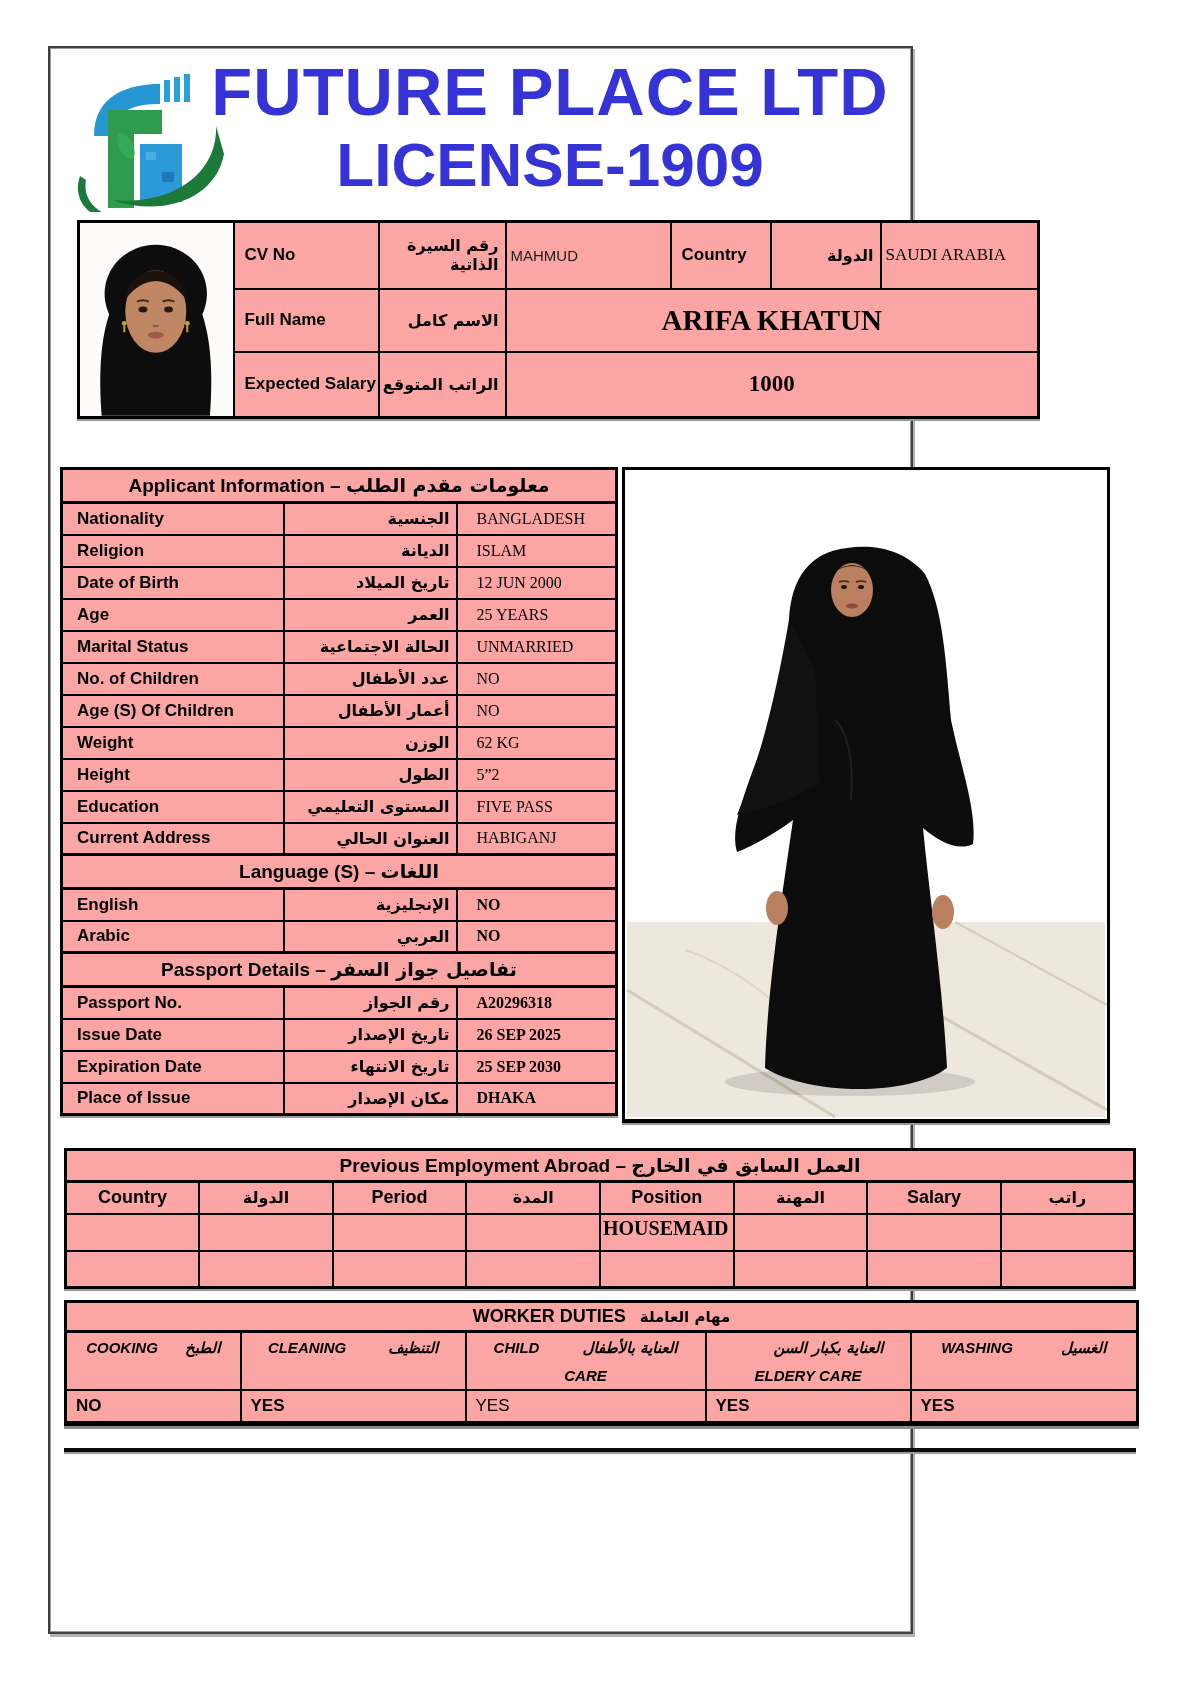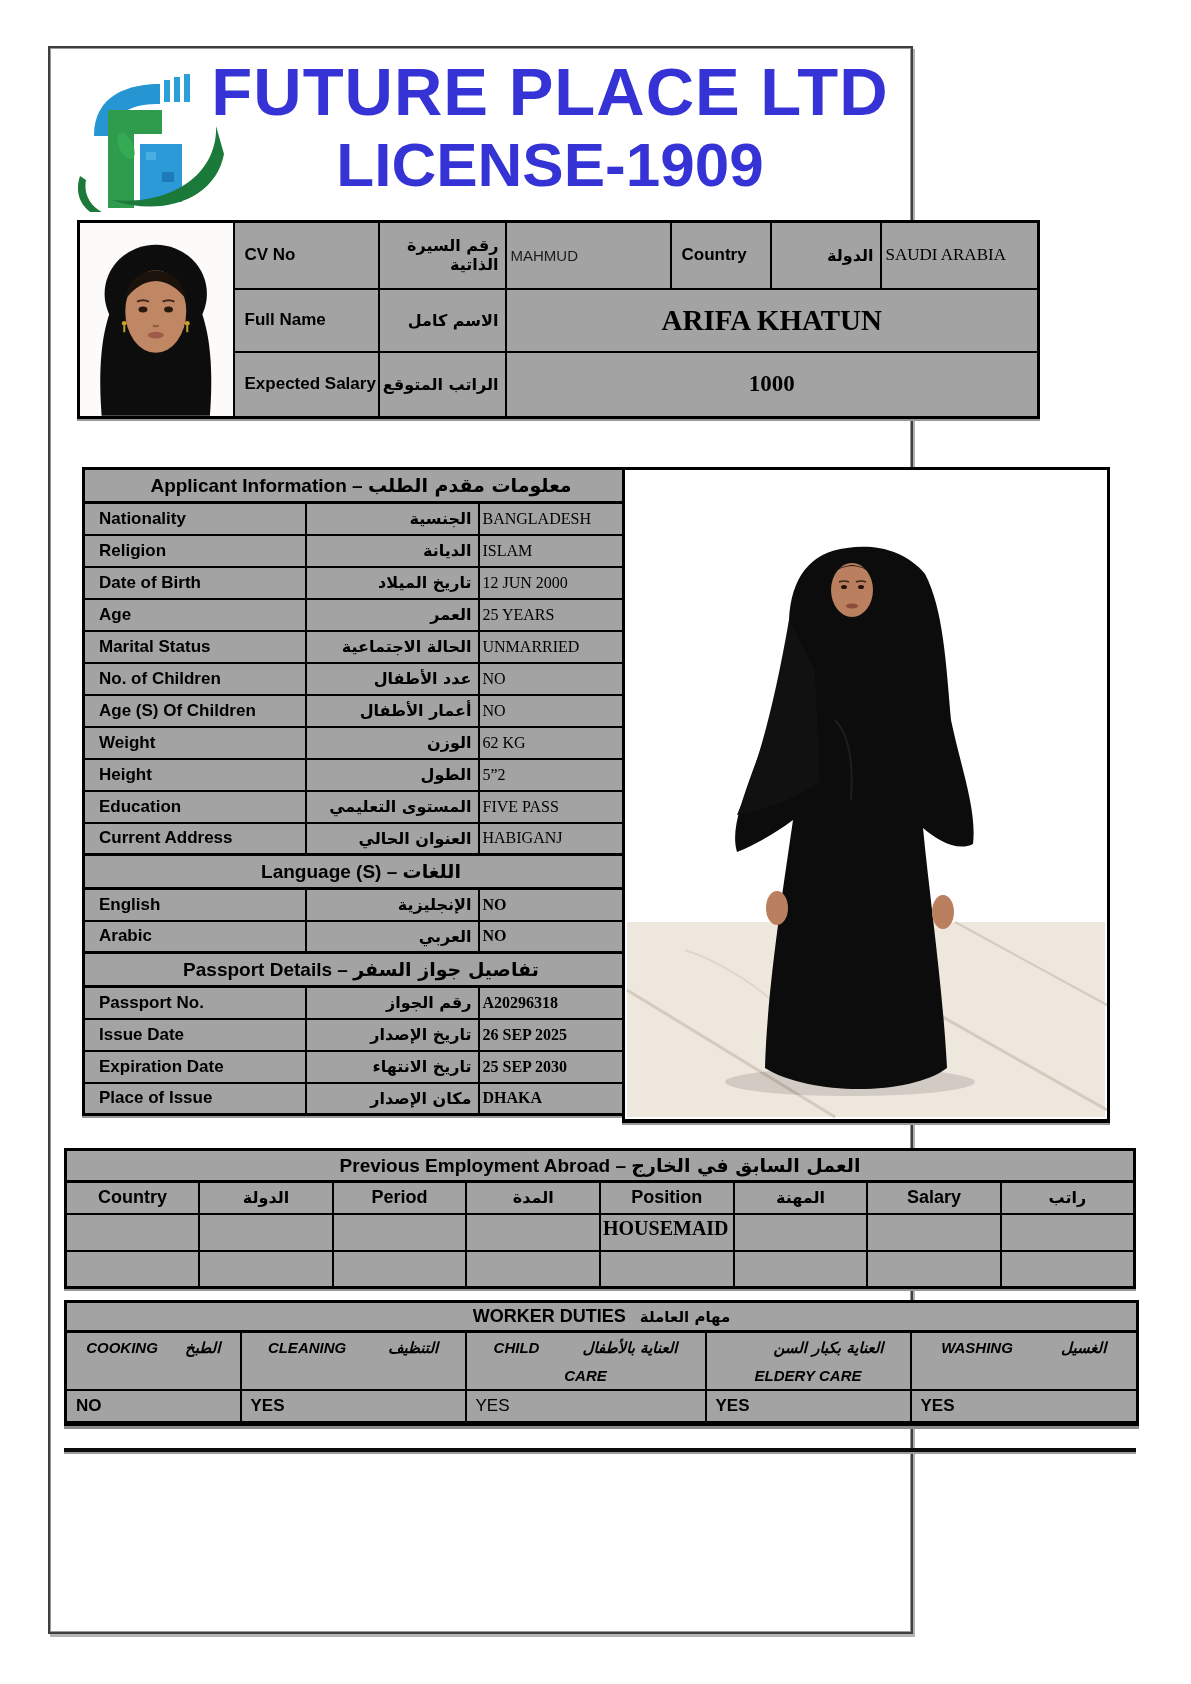--- a/index.html
+++ b/index.html
@@ -13,46 +13,46 @@
     background:#fff; border:2px solid #3f3f3f;
     box-shadow: inset 0 0 0 1px #999, 2px 3px 0 #b3b3b3;
   }
   
   .logo { position:absolute; left:14px; top:12px; width:172px; height:152px; }
   .titles { position:absolute; left:105px; top:6px; width:790px; text-align:center;
             color:#3533d6; font-weight:bold; }
   .t1 { font-size:67px; line-height:76px; letter-spacing:1px; }
   .t2 { font-size:62px; line-height:70px; }
   
-  table { border-collapse:collapse; table-layout:fixed; background:#a3a3a3; }
+  table { border-collapse:collapse; table-layout:fixed; background:#fca5a5; }
   td { border:2px solid #000; overflow:hidden; }
   .ar { font-family:"DejaVu Sans", sans-serif; }
   
   .summary { position:absolute; left:27px; top:172px; width:960px; border:3px solid #000;
              box-shadow:0 2px 0 #999; }
   .summary td { vertical-align:middle; }
   .photo-cell { padding:0; background:#fff; }
   .len { font-weight:bold; font-size:17px; padding-left:10px; }
   .lar { font-weight:bold; font-size:16px; text-align:right; padding-right:6px; }
   .rawval { vertical-align:top; text-align:left; font-size:15px; padding:3px 4px; color:#1c1c1c; }
   .serifval { vertical-align:top; text-align:left; font-size:17px; padding:1px 4px;
               font-family:"Liberation Serif", serif; }
   .nameval { text-align:center; font-family:"Liberation Serif", serif; font-weight:bold;
              font-size:29px; }
   .salaryval { text-align:center; font-family:"Liberation Serif", serif; font-weight:bold;
                font-size:23px; vertical-align:top; padding-top:0; }
   
-  .info { position:absolute; left:32px; top:419px; width:555px; border:3px solid #000;
+  .info { position:absolute; left:10px; top:419px; width:555px; border:3px solid #000;
           box-shadow:0 2px 0 #999; }
   .info td { height:32px; }
   .info .sec td { border-top:3px solid #000; border-bottom:3px solid #000; height:34px;
                   text-align:center; font-weight:bold; font-size:19px; }
   .info .ilen { font-weight:bold; font-size:17px; padding-left:14px; }
   .info .ilar { font-weight:bold; font-size:16px; text-align:right; padding-right:6px; }
-  .info .ival { font-family:"Liberation Serif", serif; font-size:16px; padding-left:3px; }
+  .info .ival { font-family:"Liberation Serif", serif; font-size:16px; padding-left:19px; }
   .info tr.bval .ival { font-weight:bold; }
   
   .photo-box { position:absolute; left:572px; top:419px; width:488px; height:656px;
                border:3px solid #000; border-bottom-width:4px; box-shadow:0 2px 0 #999;
                background:#fff; }
   .photo-box svg { display:block; width:100%; height:100%; }
   
   .employment { position:absolute; left:14px; top:1100px; width:1072px; border:3px solid #000;
                 box-shadow:0 2px 0 #999; }
   .employment .ttl td { border-bottom:3px solid #000; height:32px; text-align:center;

